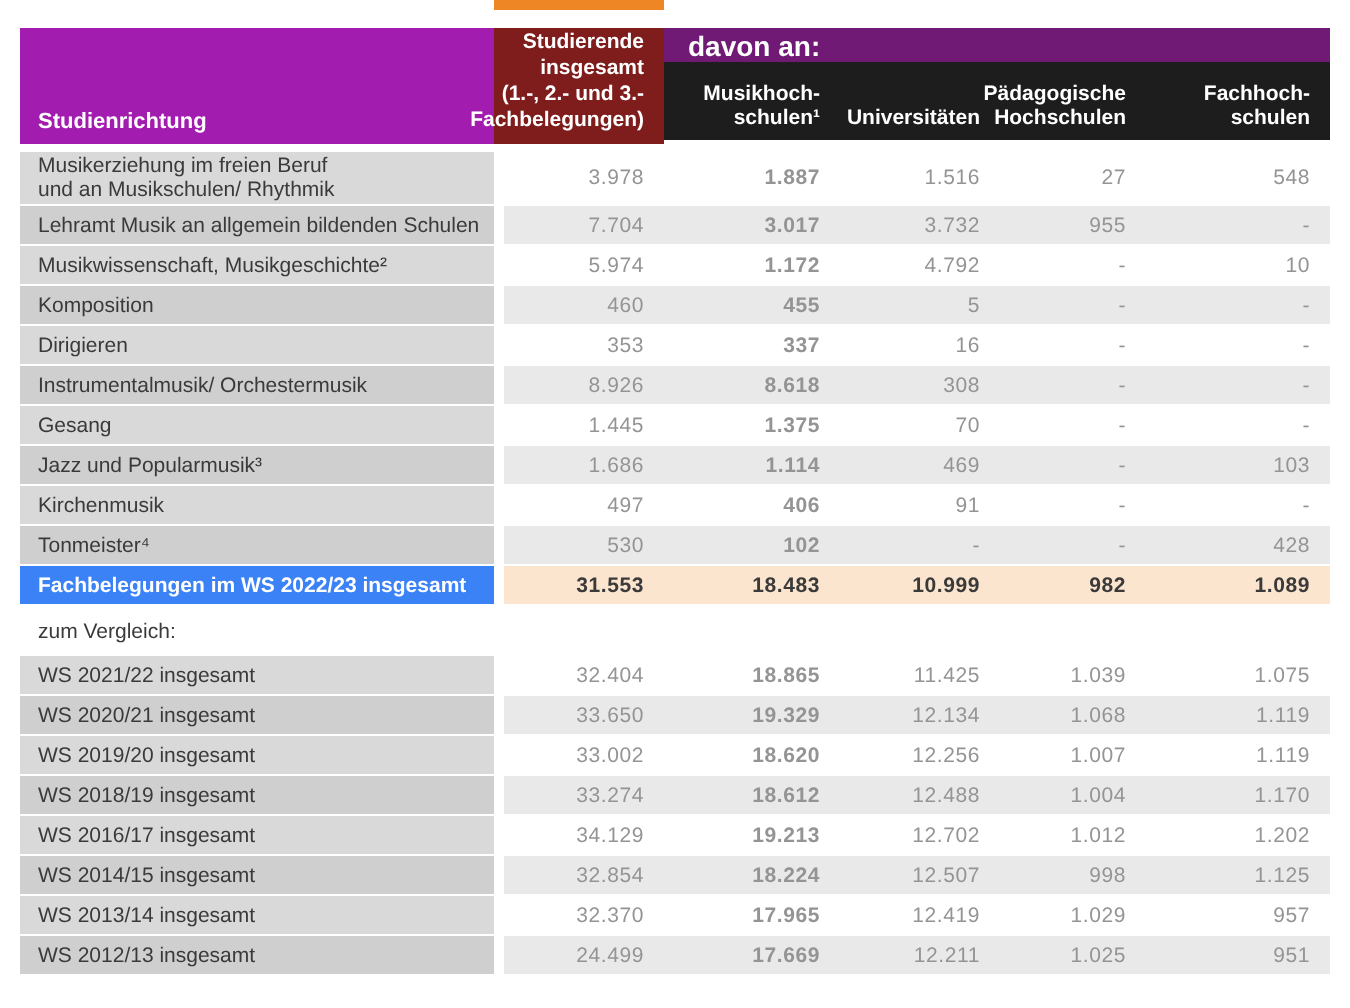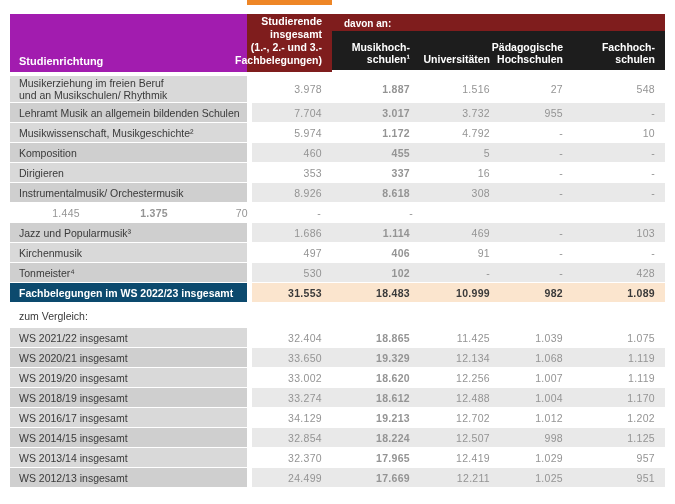--- a/index.html
+++ b/index.html
@@ -27,22 +27,22 @@
   }
   .h-insgesamt{
     width:85px;background:#7f1d1d;color:#ffffff;
     font-size:10.5px;font-weight:bold;line-height:13px;
     text-align:right;white-space:pre;
     display:flex;align-items:flex-end;justify-content:flex-end;
     padding:0 10px 5px 0;box-sizing:border-box;
   }
   .h-davon{width:333px;display:flex;flex-direction:column;}
   .davon-bar{
-    height:17px;background:#7f1d1d;color:#ffffff;
-    font-size:10px;font-weight:bold;line-height:19px;
+    height:17px;background:#701a75;color:#ffffff;
+    font-size:14px;font-weight:bold;line-height:19px;
     padding-left:12px;box-sizing:border-box;
   }
   .davon-cols{height:39px;background:#1D1D1D;display:flex;}
   .davon-col{
     color:#ffffff;font-size:10.5px;font-weight:bold;line-height:12px;
     text-align:right;white-space:pre;
     display:flex;align-items:flex-end;justify-content:flex-end;
     padding:0 10px 5px 0;box-sizing:border-box;
   }
   .davon-col:nth-child(1){width:88px;}
@@ -72,21 +72,21 @@
   .num:nth-child(3){width:80px;}
   .num:nth-child(4){width:73px;}
   .num:nth-child(5){width:92px;}
 
   .row.vA .cell-label{background:#D9D9D9;}
   .row.vA .nums{background:#ffffff;}
   .row.vB .cell-label{background:#CFCFCF;}
   .row.vB .nums{background:#E9E9E9;}
 
   
-  .row.total .cell-label{background:#0c4a6e;color:#ffffff;font-weight:bold;}
+  .row.total .cell-label{background:#3b82f6;color:#ffffff;font-weight:bold;}
   .row.total .nums{background:#FBE5CE;}
   .row.total .num{color:#3A3A3A;font-weight:bold;padding-left:20px;}
 
   
   .compare-label{
     height:25px;display:flex;align-items:center;
     font-size:10.5px;color:#3A3A3A;padding-left:9px;box-sizing:border-box;
   }
 </style>
 </head>
@@ -173,20 +173,21 @@
           <div class="cell-label">Instrumentalmusik/ Orchestermusik</div>
           <div class="nums">
             <div class="num">8.926</div>
             <div class="num">8.618</div>
             <div class="num">308</div>
             <div class="num">-</div>
             <div class="num">-</div>
           </div>
         </div>
         <div class="row vA">
+          <div class="cell-label">Gesang</div>
           <div class="nums">
             <div class="num">1.445</div>
             <div class="num">1.375</div>
             <div class="num">70</div>
             <div class="num">-</div>
             <div class="num">-</div>
           </div>
         </div>
         <div class="row vB">
           <div class="cell-label">Jazz und Popularmusik³</div>

